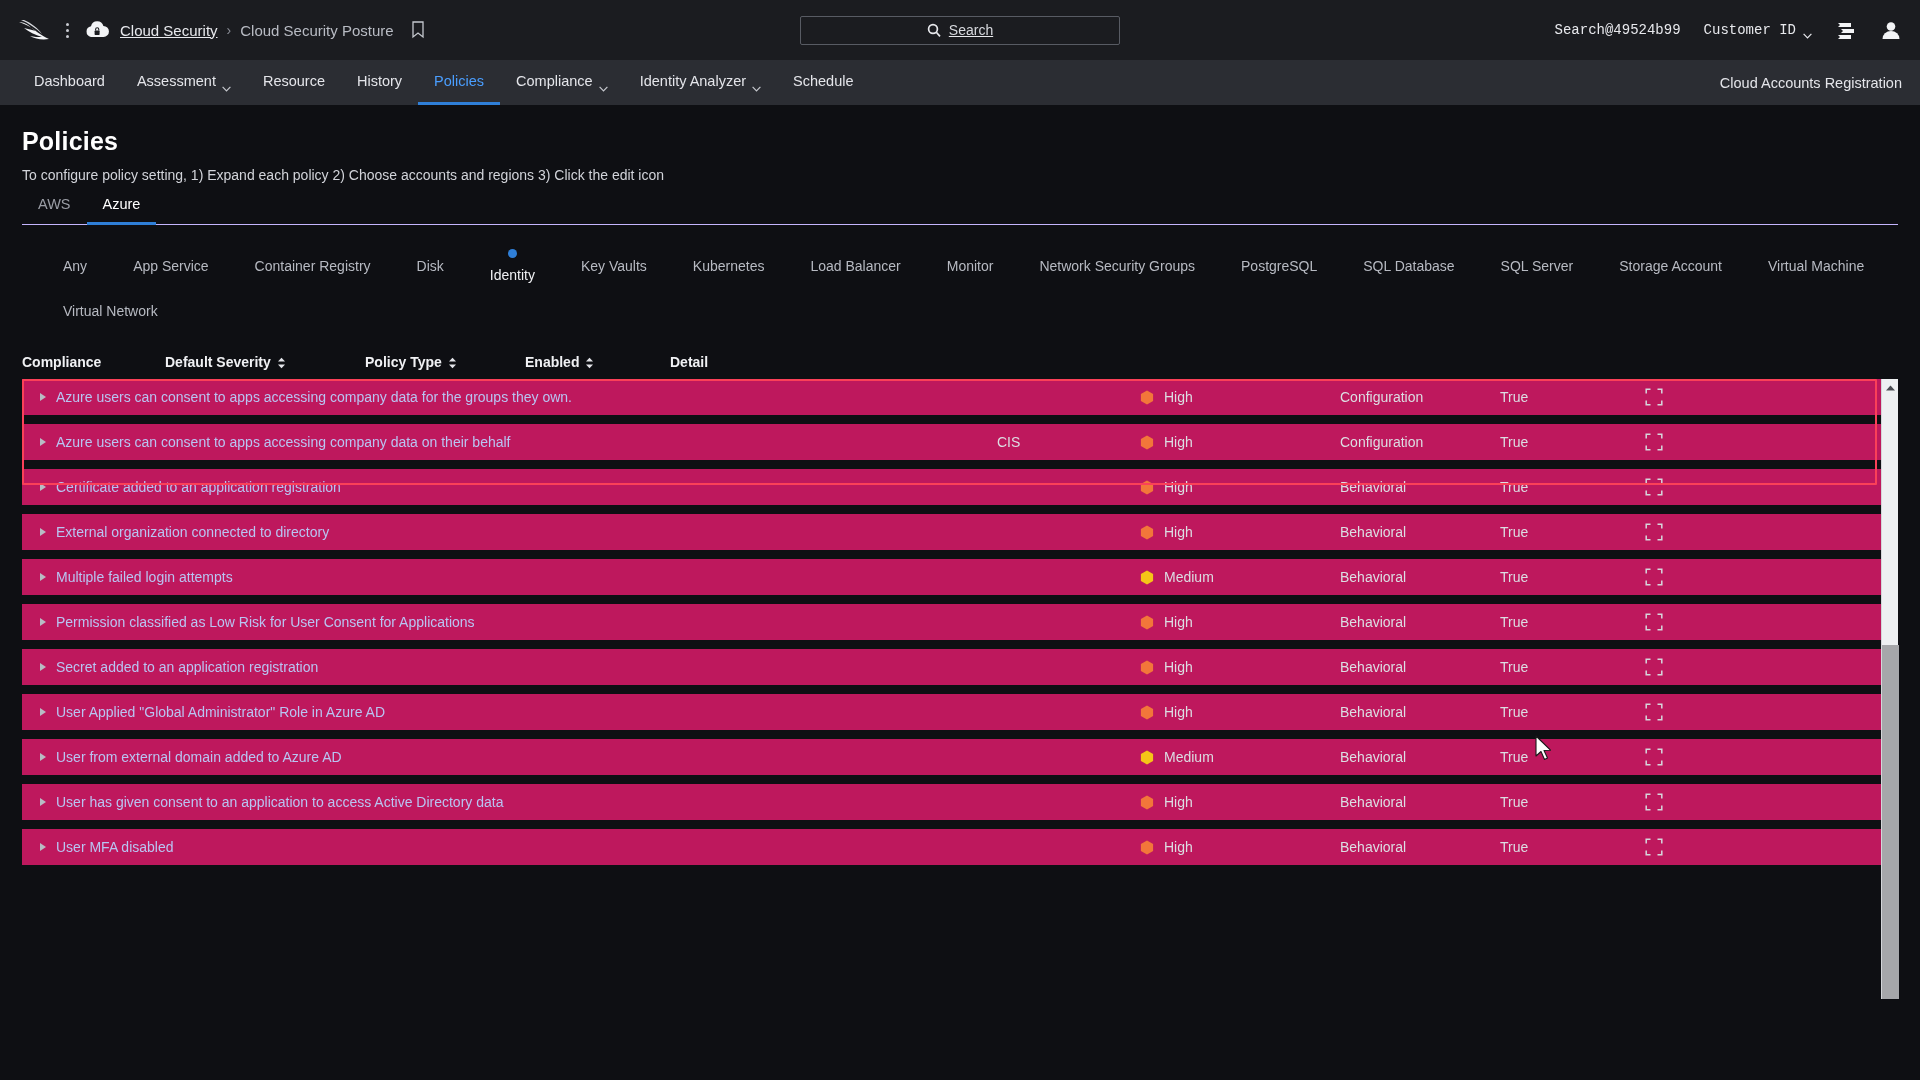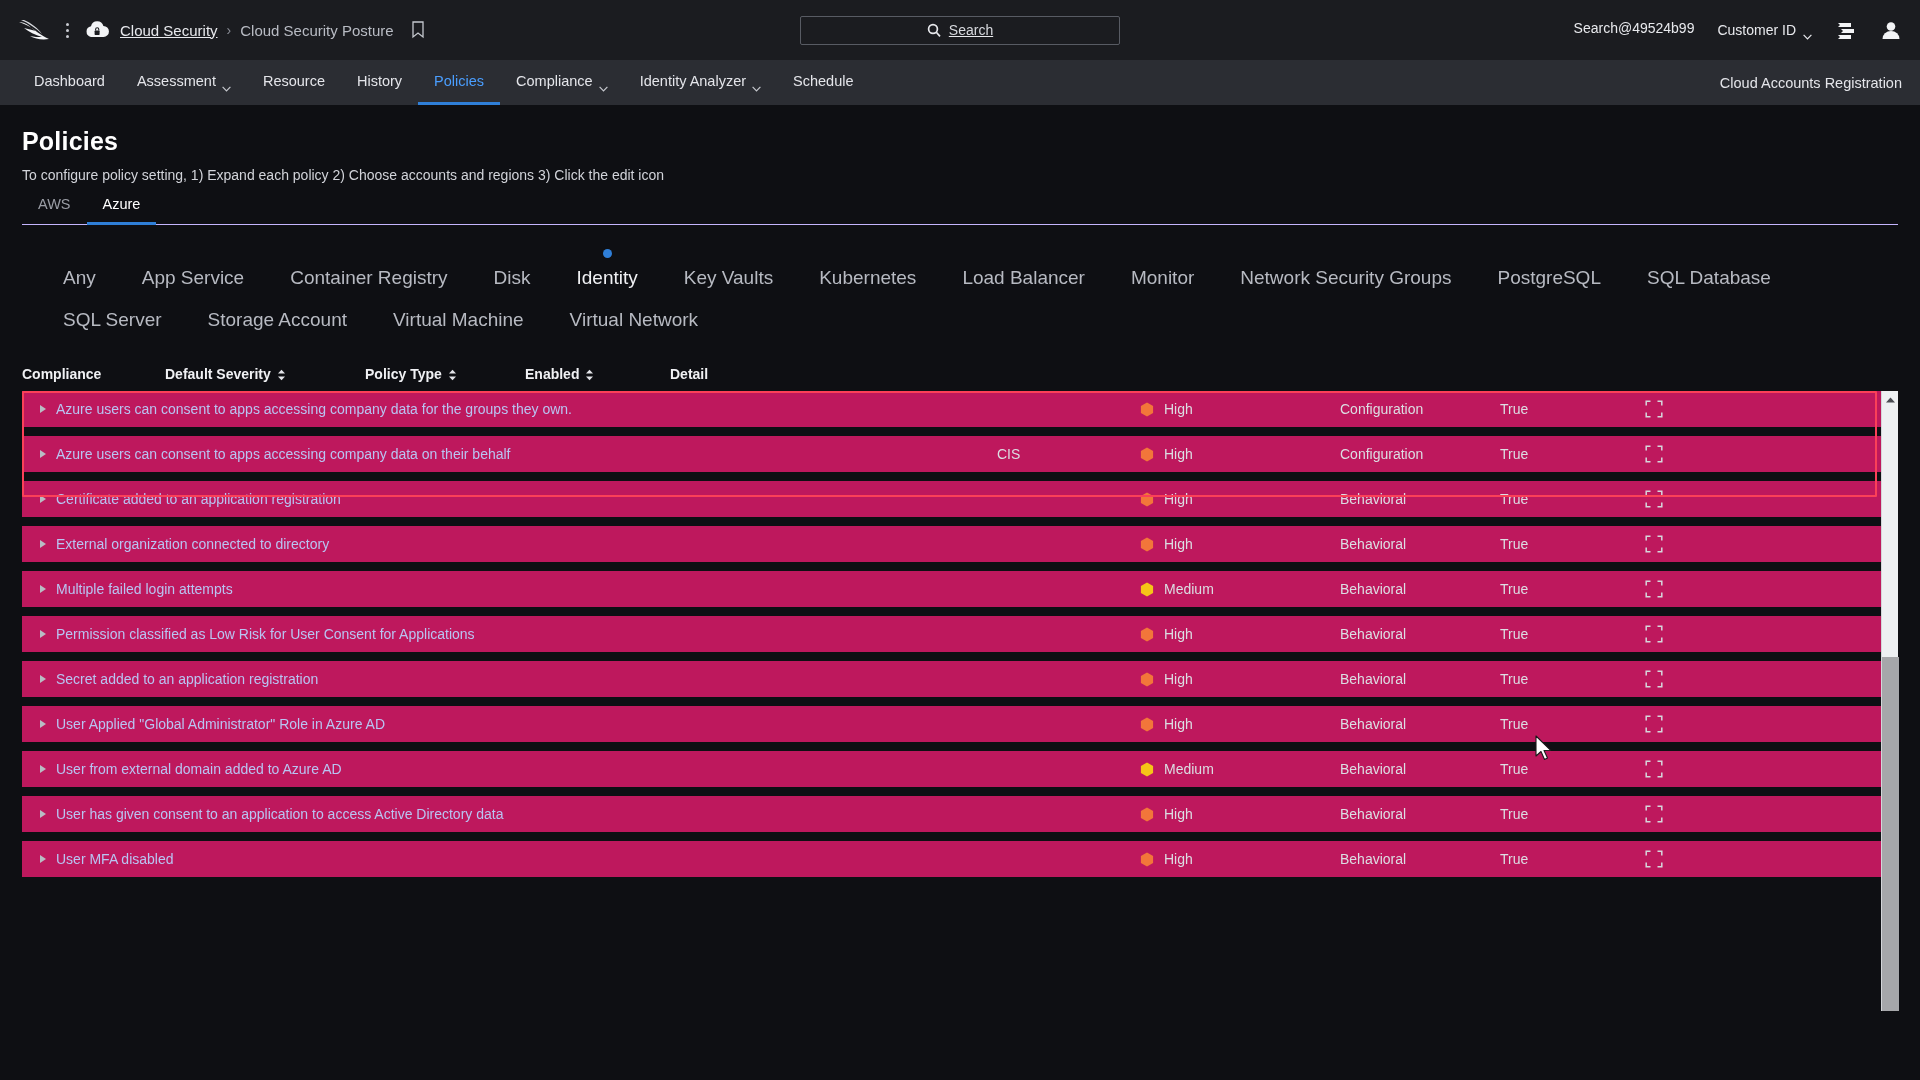--- a/index.html
+++ b/index.html
@@ -39,22 +39,22 @@
     border: 1px solid #585b63; border-radius: 2px;
     background: #1b1c20;
     display: flex; align-items: center; justify-content: center; gap: 8px;
     cursor: text;
     text-decoration: underline;
   }
   .searchbox .mag { width: 14px; height: 14px; flex:none; }
   .searchbox .sp { font-size: 14px; color: #d7d9de; }
 
   .topright {
-    margin-left: auto; display: flex; gap: 23px;
-    font-size: 14px; color: #e8e9ed;
+    margin-left: auto; display: flex; align-items: center; gap: 23px;
+    font-size: 14px; color: #e8e9ed; font-family: Liberation Mono, monospace;
   }
   .cid { display: flex; align-items: center; gap: 7px; cursor: pointer; }
   .chev { width: 9px; height: 6px; flex: none; }
   .ticon { width: 22px; height: 20px; flex:none; cursor:pointer; }
 
   
   .navbar {
     height: 45px; width: 100%;
     background: #2b2d33;
     display: flex; align-items: stretch;
@@ -94,22 +94,21 @@
     margin-bottom: -1px;
   }
   .cloudtab.active { color: #fff; border-bottom-color: #2f7fd8; }
 
   
   .svcwrap { padding: 0 0 0 18px; }
   .svcrow {
     display: flex; flex-wrap: wrap;
     column-gap: 0px; row-gap: 0px;
     margin-top: 14px;
-    font-size: 19px;
-    align-items: flex-end;
+    font-size: 14px;
   }
   .svcitem {
     display: flex; align-items: center; gap: 9px;
     padding: 10px 23px; cursor: pointer;
     color: #b7bac2; white-space: nowrap;
   }
   .svcitem.active { color: #f0f1f4; flex-direction: column; }
   .svcdot { width: 9px; height: 9px; border-radius: 50%; background: #2f7fd8; flex:none; display:none; }
   .svcitem.active .svcdot { display: block; }
 

